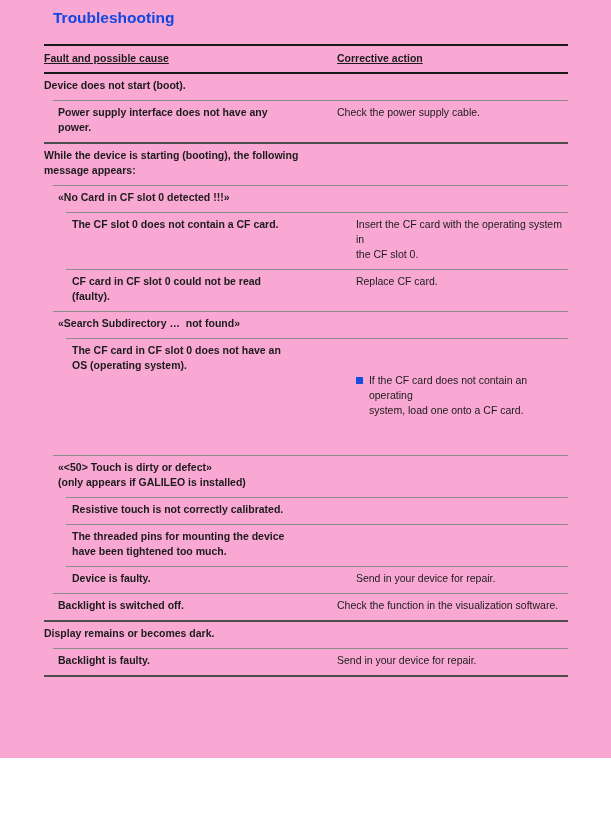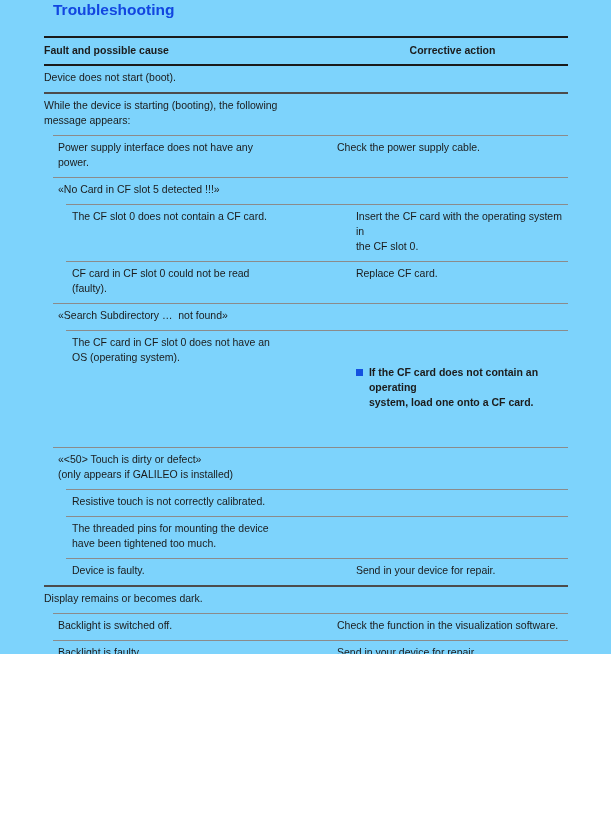--- a/index.html
+++ b/index.html
@@ -1,43 +1,43 @@
 <!DOCTYPE html>
 <html><head>
 <meta charset="utf-8">
 <style>
   html,body { margin:0; padding:0; background:#ffffff; }
   .page {
-    position:relative; width:611px; height:654px; background:#7dd3fc;
+    position:relative; width:611px; height:758px; background:#f9a8d4;
     font-family:"Liberation Sans", sans-serif; color:#1b1b1b;
     font-size:10.5px; line-height:15px; overflow:hidden;
-    padding-top:0; box-sizing:border-box;
+    padding-top:8px; box-sizing:border-box;
   }
   .doc-title {
     margin:0 0 17px 53px; font-size:15.5px; line-height:19px;
     font-weight:bold; color:#1246e0;
   }
   .tbl { margin-left:44px; width:524px; border-bottom:2px solid #4c4c4c; }
   .thead {
     display:flex; border-top:2px solid #1a1a1a; border-bottom:2px solid #1a1a1a;
-    padding:5px 0 6px; font-weight:bold;
+    padding:5px 0 6px; font-weight:bold;text-decoration:underline;
   }
   .thead .fcol { width:293px; }
-  .thead .acol { width:231px;text-align:center; }
+  .thead .acol { width:231px; }
   .trow { display:flex; border-top:1px solid #8b8b8b; padding:4px 0 7px; }
   .trow.l0 { margin-left:0;  border-top:2px solid #4c4c4c; }
   .trow.nb { border-top:none; }
   .trow.l1 { margin-left:9px; }
   .trow.l2 { margin-left:22px;gap:40px; }
-  .cause { white-space:pre-wrap; box-sizing:border-box; padding-right:8px; }
+  .cause { white-space:pre-wrap; box-sizing:border-box; padding-right:8px;font-weight:bold; }
   .l0 .cause { width:293px; }
   .l1 .cause { width:284px; padding-left:5px; }
   .l2 .cause { width:271px; padding-left:6px; }
   .action { width:231px; white-space:pre-wrap; }
-  .bullet { display:flex;font-weight:bold; }
+  .bullet { display:flex; }
   .bsq {
     flex:0 0 auto; width:7px; height:7px; background:#1450e0;
     margin:4px 6px 0 0;
   }
   .btxt { white-space:pre-wrap; }
   .pgicon { display:inline-block; vertical-align:-1px; }
 </style>
 </head>
 <body>
 
@@ -47,33 +47,33 @@
   <div class="tbl">
     <div class="thead">
       <div class="fcol">Fault and possible cause</div>
       <div class="acol">Corrective action</div>
     </div>
 
     <div class="trow l0 nb">
       <div class="cause">Device does not start (boot).</div>
     </div>
 
+    <div class="trow l1">
+      <div class="cause">Power supply interface does not have any
+power.</div>
+      <div class="action">Check the power supply cable.</div>
+    </div>
+
     <div class="trow l0">
       <div class="cause">While the device is starting (booting), the following
 message appears:</div>
     </div>
 
     <div class="trow l1">
-      <div class="cause">Power supply interface does not have any
-power.</div>
-      <div class="action">Check the power supply cable.</div>
-    </div>
-
-    <div class="trow l1">
-      <div class="cause">«No Card in CF slot 5 detected !!!»</div>
+      <div class="cause">«No Card in CF slot 0 detected !!!»</div>
     </div>
 
     <div class="trow l2">
       <div class="cause">The CF slot 0 does not contain a CF card.</div>
       <div class="action">Insert the CF card with the operating system in
 the CF slot 0.</div>
     </div>
 
     <div class="trow l2">
       <div class="cause">CF card in CF slot 0 could not be read
@@ -106,27 +106,27 @@
     <div class="trow l2">
       <div class="cause">The threaded pins for mounting the device
 have been tightened too much.</div>
     </div>
 
     <div class="trow l2">
       <div class="cause">Device is faulty.</div>
       <div class="action">Send in your device for repair.</div>
     </div>
 
-    <div class="trow l0">
-      <div class="cause">Display remains or becomes dark.</div>
-    </div>
-
     <div class="trow l1">
       <div class="cause">Backlight is switched off.</div>
       <div class="action">Check the function in the visualization software.</div>
+    </div>
+
+    <div class="trow l0">
+      <div class="cause">Display remains or becomes dark.</div>
     </div>
 
     <div class="trow l1">
       <div class="cause">Backlight is faulty.</div>
       <div class="action">Send in your device for repair.</div>
     </div>
 
   </div>
 </div>
 

